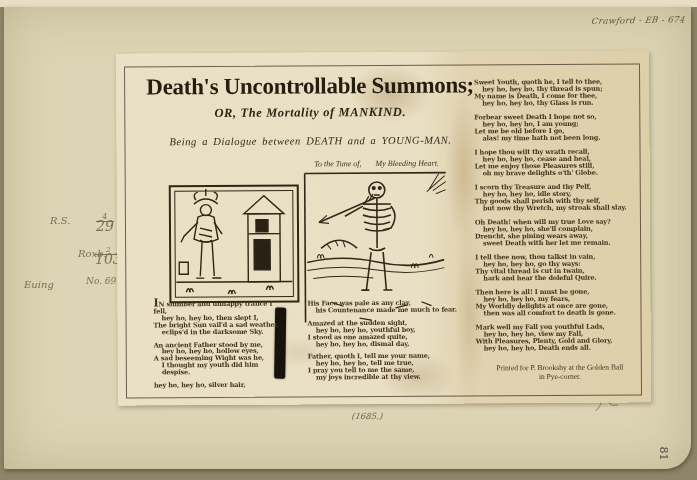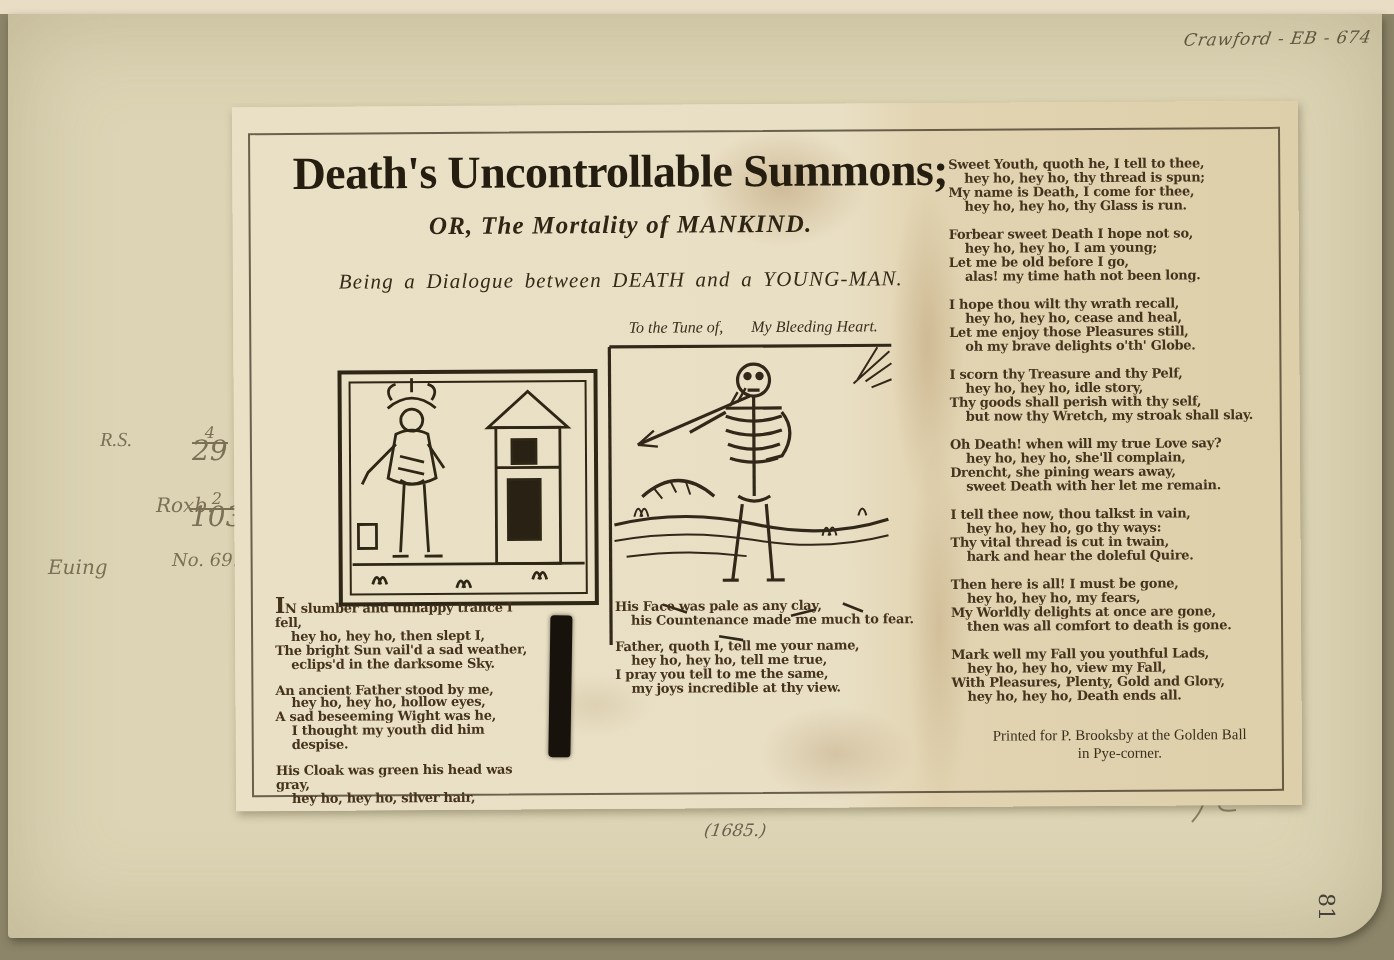--- a/index.html
+++ b/index.html
@@ -34,21 +34,21 @@
 
   .woodcut{position:absolute;}
   .wc-left{left:51px;top:131px;}
   .wc-right{left:186px;top:118px;}
 
   .ink-bar{position:absolute;left:157px;top:255px;width:11px;height:71px;background:#17120b;
            border-radius:2px;transform:rotate(1.2deg);box-shadow:0 0 2px rgba(20,15,8,.6);}
 
   .col{position:absolute;font-family:"DejaVu Serif",serif;font-weight:bold;color:#45331e;
        font-size:6.5px;line-height:6.9px;letter-spacing:-0.15px;}
-  .col-left{left:20px;top:247px;width:128px;}
+  .col-left{left:36px;top:247px;width:128px;}
   .col-mid{left:190px;top:248px;width:158px;}
   .col-right{left:358px;top:28px;width:170px;line-height:7px;}
   .stanza{margin-bottom:6px;}
   .col-right .stanza{margin-bottom:7px;}
   .stanza div:nth-child(even){padding-left:8px;}
   .col-left .stanza:first-child div:first-child::first-letter{font-size:11px;}
 
   .imprint{position:absolute;left:356px;top:312px;width:172px;text-align:center;
            font-family:"Liberation Serif",serif;font-size:7.5px;line-height:9px;color:#3a2f1d;}
   .imprint div{padding-left:0 !important;}
@@ -71,21 +71,21 @@
 </head>
 <body>
 
 <div class="photo">
   <div class="top-strip"></div>
 
   <div class="page">
 
     <div class="hand shelfmark">Crawford - EB - 674</div>
 
-    <div class="hand mnote-label" style="left:46px;top:208px;font-family:Liberation Serif, serif;">R.S.</div>
+    <div class="hand mnote-label" style="left:46px;top:208px;">R.S.</div>
     <div class="frac" style="left:92px;top:205px;">
       <span class="num">4</span>
       <span class="den">29</span>
     </div>
 
     <div class="hand mnote-label" style="left:42px;top:241px;margin-left:32px;">Roxb.</div>
     <div class="frac" style="left:91px;top:238px;">
       <span class="num">2</span>
       <span class="den">103</span>
     </div>
@@ -187,29 +187,34 @@
             <div>The bright Sun vail'd a sad weather,</div>
             <div>eclips'd in the darksome Sky.</div>
           </div>
         <div class="stanza">
             <div>An ancient Father stood by me,</div>
             <div>hey ho, hey ho, hollow eyes,</div>
             <div>A sad beseeming Wight was he,</div>
             <div>I thought my youth did him despise.</div>
           </div>
         <div class="stanza">
-            <div>His Cloak was green his head was gray,</div>
             <div>hey ho, hey ho, silver hair,</div>
           </div>
       </div>
 
       <div class="col col-mid">
         <div class="stanza">
             <div>His Face was pale as any clay,</div>
             <div>his Countenance made me much to fear.</div>
+          </div>
+        <div class="stanza">
+            <div>Amazed at the sudden sight,</div>
+            <div>hey ho, hey ho, youthful boy,</div>
+            <div>I stood as one amazed quite,</div>
+            <div>hey ho, hey ho, dismal day,</div>
           </div>
         <div class="stanza">
             <div>Father, quoth I, tell me your name,</div>
             <div>hey ho, hey ho, tell me true,</div>
             <div>I pray you tell to me the same,</div>
             <div>my joys incredible at thy view.</div>
           </div>
       </div>
 
       <div class="col col-right">

